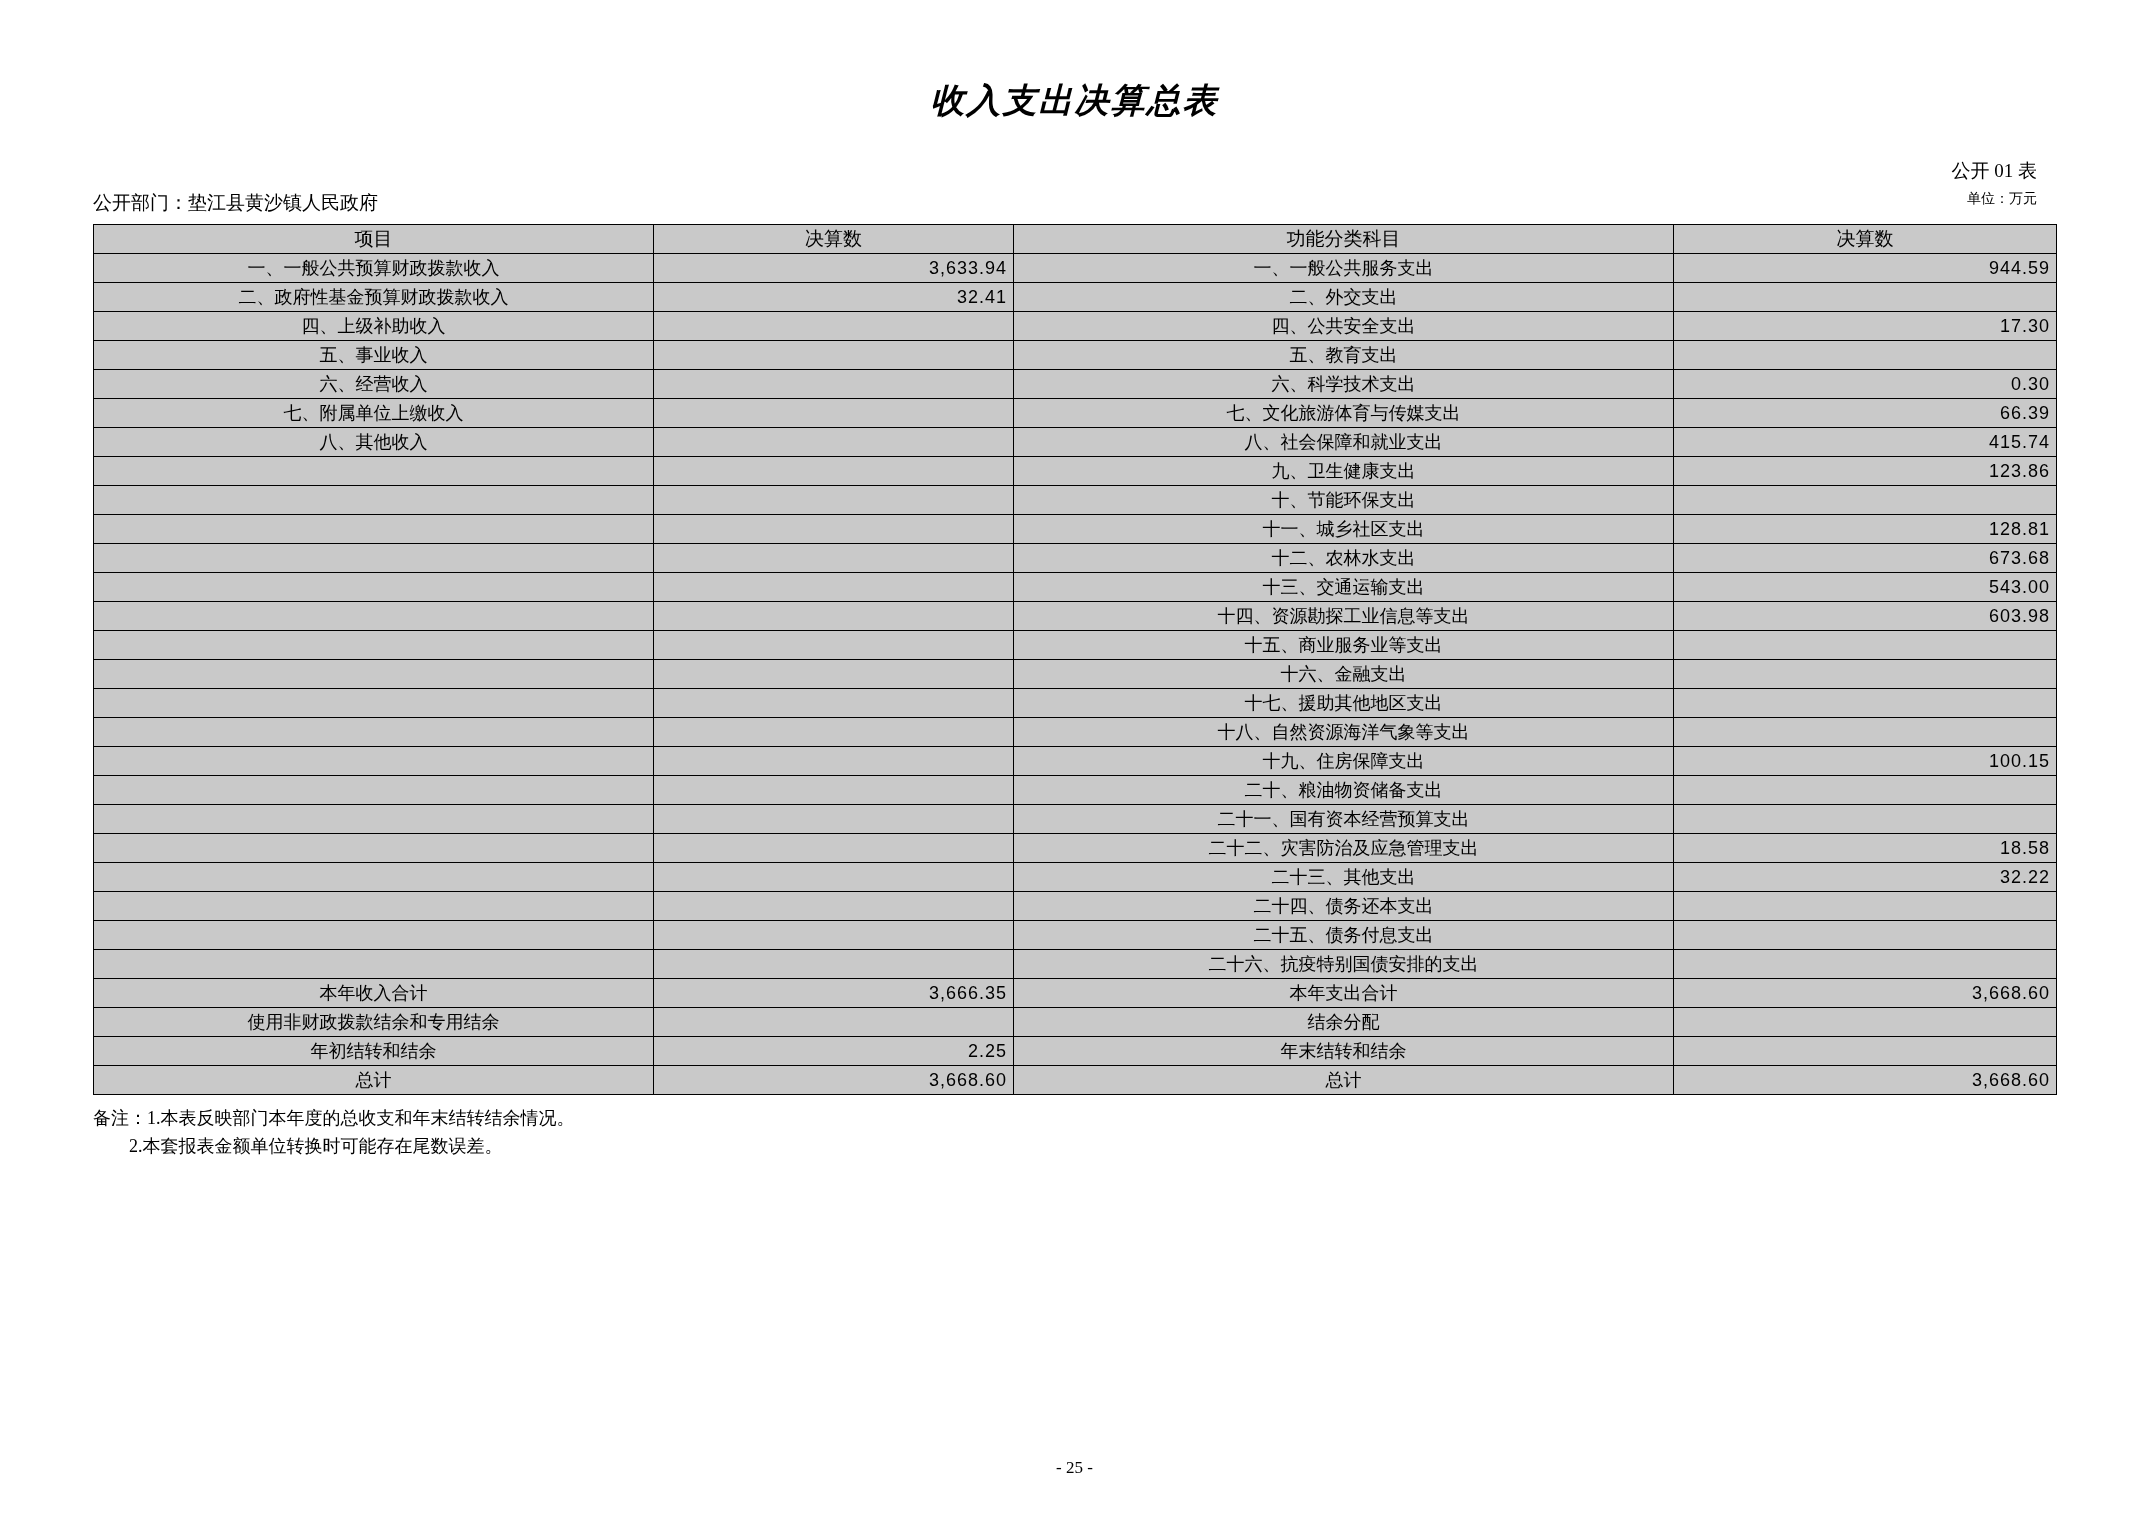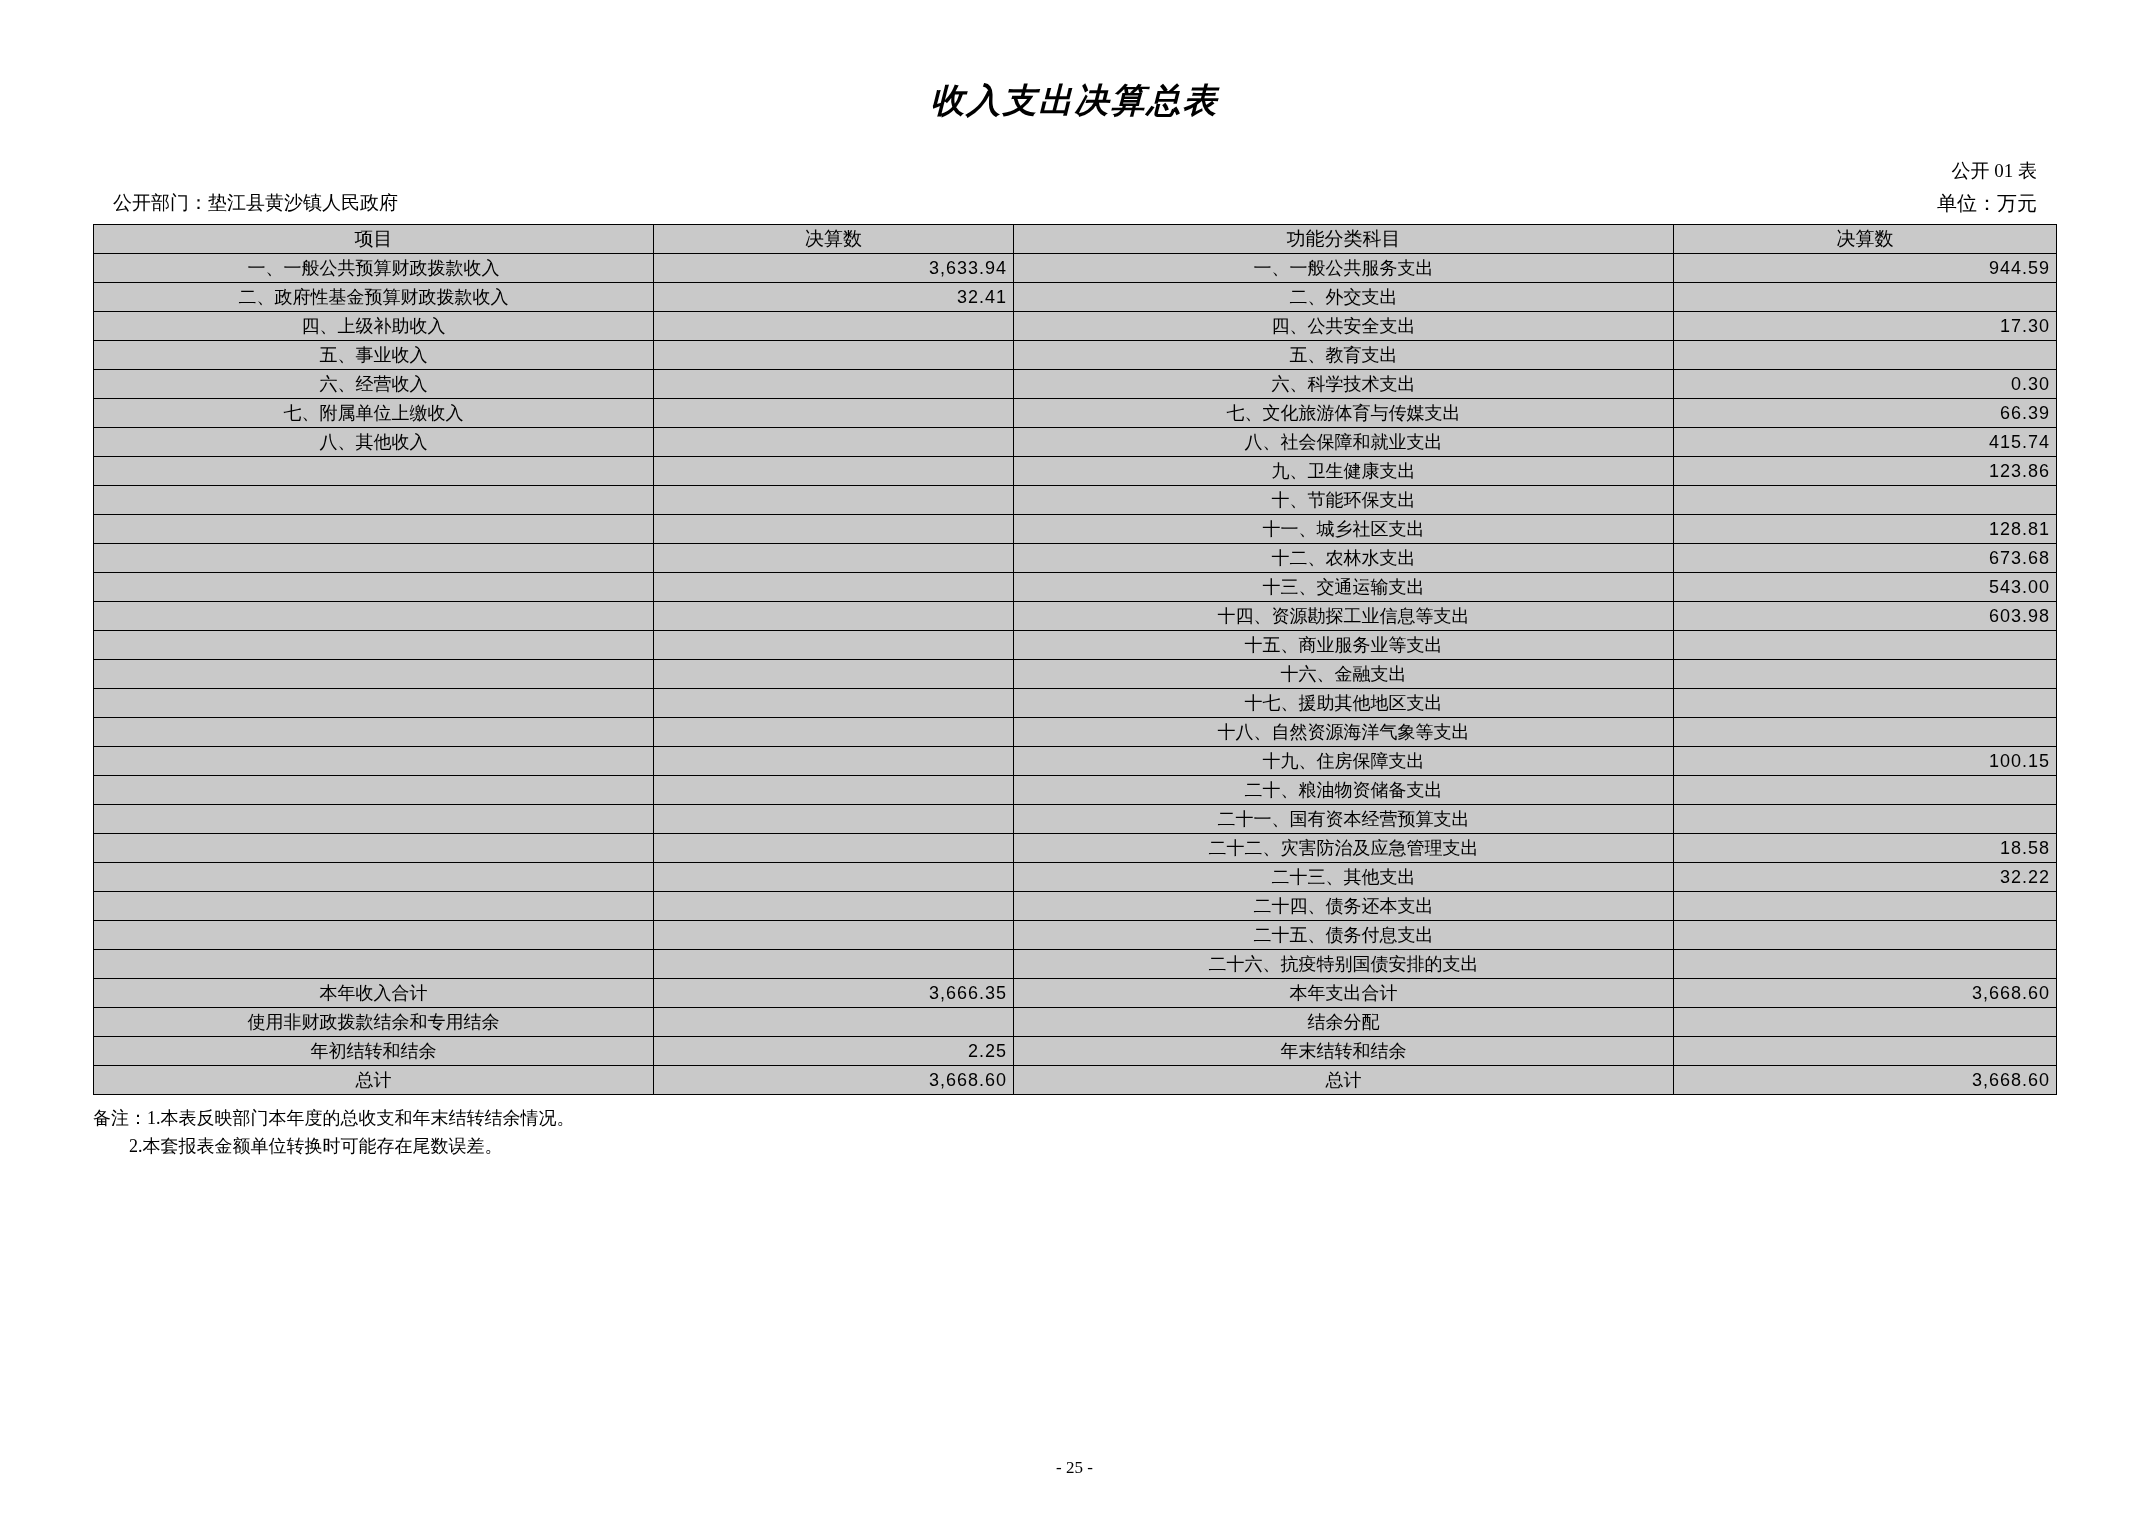--- a/index.html
+++ b/index.html
@@ -45,27 +45,26 @@
   .meta-row2 {
     position: relative;
     margin-top: 6px;
     height: 26px;
   }
   .meta-left {
     position: absolute;
     left: 93px;
     top: 0;
     font-size: 19px;
-    margin-left: 20px;
   }
   .meta-right-2 {
     position: absolute;
     right: 112px;
     top: 0;
-    font-size: 20px;
+    font-size: 14px;
   }
   table.main {
     border-collapse: collapse;
     table-layout: fixed;
     margin-left: 93px;
     margin-top: 8px;
     width: 1963px;
     font-size: 18px;
   }
   table.main td, table.main th {

